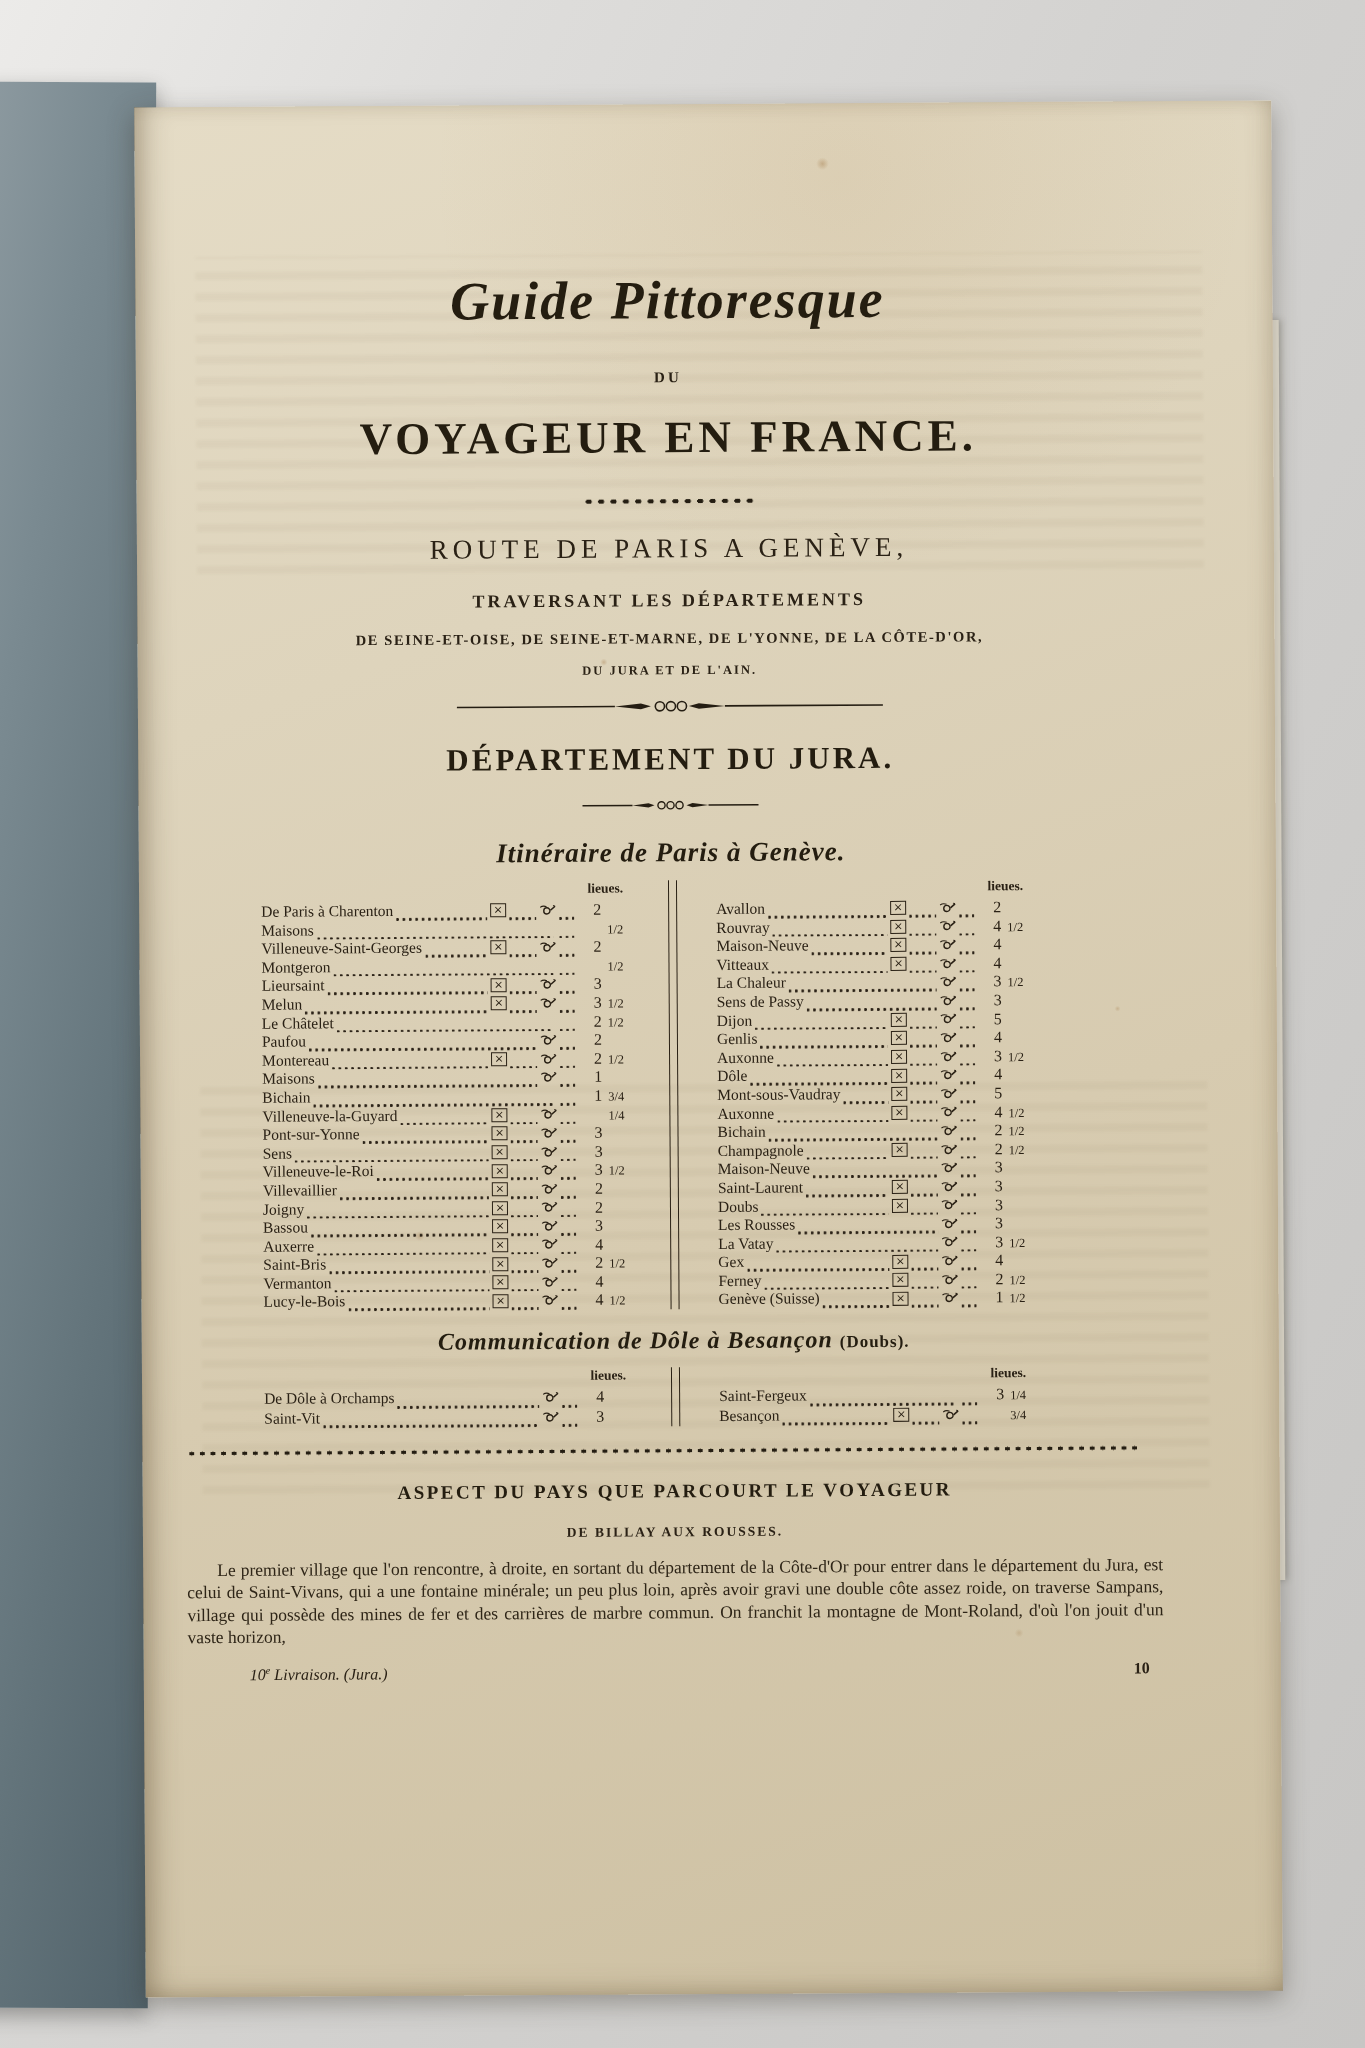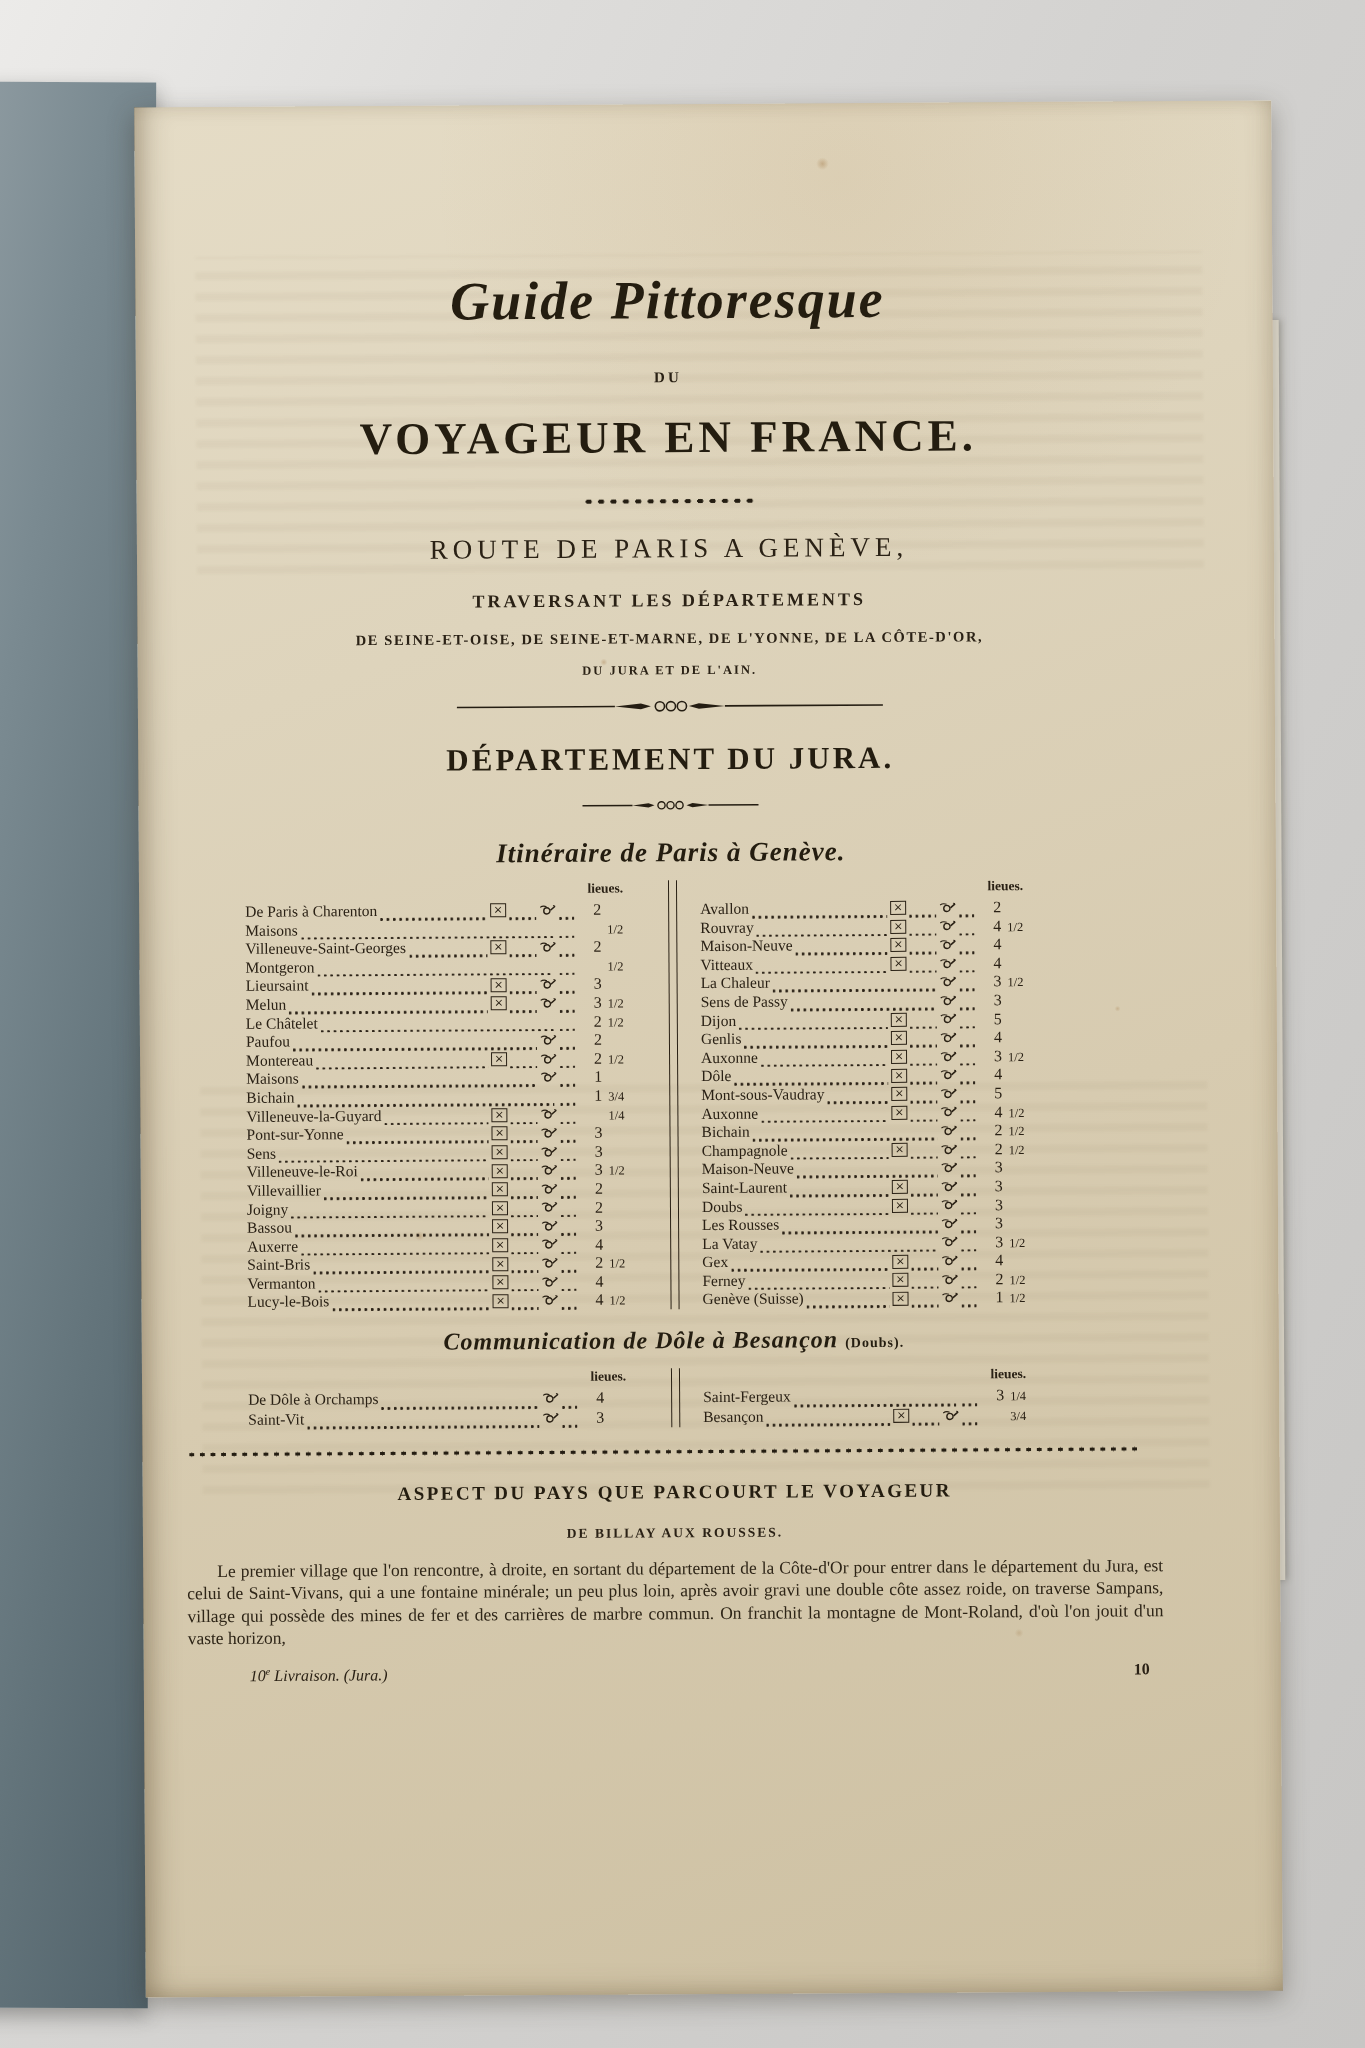--- a/index.html
+++ b/index.html
@@ -41,30 +41,30 @@
     background-size:12.4px 10px;background-repeat:repeat-x;}
   .route1{margin-top:27px;font-size:27px;line-height:30px;letter-spacing:5px;font-weight:500;}
   .route2{margin-top:27px;font-size:18px;line-height:20px;letter-spacing:3px;font-weight:600;}
   .route3{margin-top:20px;font-size:14.5px;line-height:17px;letter-spacing:1.6px;font-weight:bold;}
   .route4{margin-top:16px;font-size:12.5px;line-height:15px;letter-spacing:2px;font-weight:bold;}
   .orn{display:block;margin:21px auto 0;}
   .orn2{display:block;margin:22px auto 0;}
   .dept{margin-top:28px;font-size:31px;line-height:36px;letter-spacing:3px;font-weight:600;color:#241d10;}
   .gothic-h{margin-top:25px;font-size:27px;line-height:32px;font-weight:bold;font-style:italic;
     letter-spacing:1px;color:#241d10;}
-  .gothic-h .roman{font-style:normal;font-size:14px;font-weight:bold;letter-spacing:1px;}
+  .gothic-h .roman{font-style:normal;font-size:17px;font-weight:bold;letter-spacing:1px;}
   .it-table{display:flex;margin-top:12px;align-items:stretch;}
   .col{box-sizing:border-box;font-size:15.5px;}
   .col-left{width:484px;padding-left:62px;padding-right:20px;}
   .col-right{flex:1;padding-left:22px;padding-right:112px;}
   .dbl-rule{width:7px;border-left:1.6px solid #2a2115;border-right:1.6px solid #2a2115;margin:0 1px;}
   .lieues-head{font-size:13.5px;font-weight:600;text-align:right;padding-right:24px;line-height:16px;margin-bottom:4px;}
   .it-row{display:flex;align-items:baseline;height:18.6px;white-space:nowrap;}
   .comm-row{height:19.5px;}
-  .it-name{flex:0 0 auto;}
+  .it-name{flex:0 0 auto;margin-left:16px;}
   .lead{flex:1 1 8px;height:13px;margin:0 3px;align-self:flex-end;
     background-image:radial-gradient(circle at 1.3px 1.3px,#2b2217 1.15px,transparent 1.55px);
     background-size:6.4px 2.6px;background-repeat:repeat-x;background-position:0 bottom;}
   .lead.short{flex:0 0 27px;} .lead.tiny{flex:0 0 15px;}
   .sym-env{flex:0 0 auto;width:14px;height:12px;border:1.3px solid #2a2115;line-height:11px;
     font-size:11px;text-align:center;align-self:center;font-family:"DejaVu Sans",sans-serif;}
   .sym-horn{flex:0 0 auto;align-self:center;display:inline-flex;}
   .val{flex:0 0 70px;display:flex;align-items:baseline;}
   .val .whole{width:24px;text-align:right;font-size:16px;}
   .val .frac{margin-left:6px;font-size:12.5px;}

